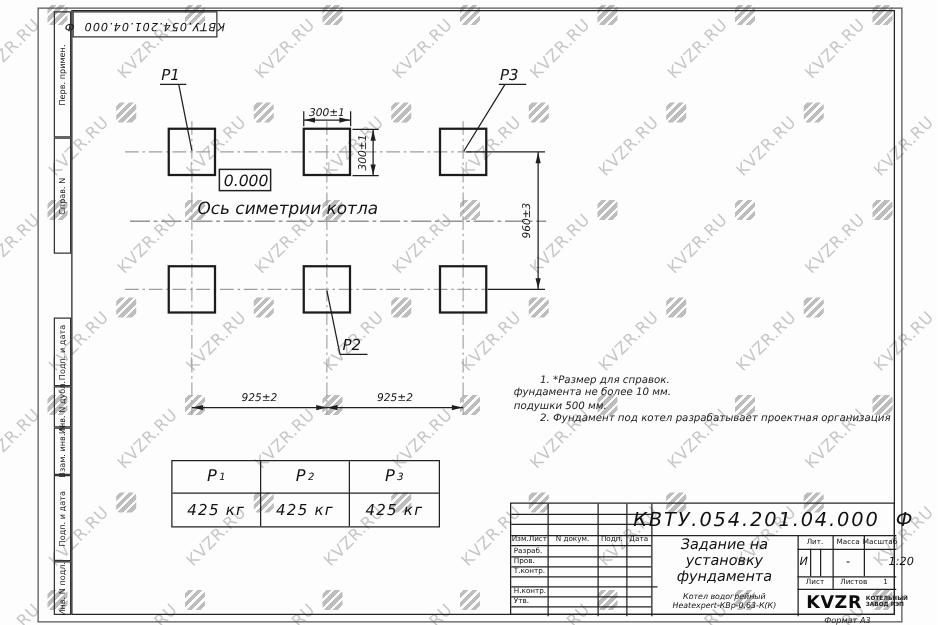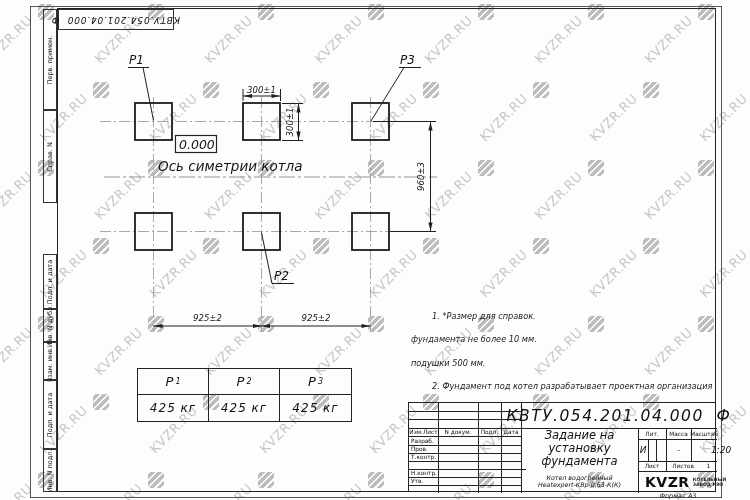--- a/index.html
+++ b/index.html
@@ -19,21 +19,21 @@
   #inner-frame  { position:absolute; left:57px; top:8px;  width:659px; height:484px; border:1.5px solid #222; }
   #top-stamp { position:absolute; left:58px; top:9px; width:116px; height:21px; border:1px solid #333;
                display:flex; align-items:center; justify-content:center; }
   #top-stamp span { transform:rotate(180deg); font-size:9px; font-style:italic; letter-spacing:.8px; white-space:pre; color:#111; }
   .margin-box { position:absolute; left:43px; width:14px; border:1px solid #333; }
   .vlabel { position:absolute; left:50%; top:50%; transform:translate(-50%,-50%) rotate(-90deg);
             white-space:nowrap; font-size:6.5px; color:#222; }
 
   
   #notes { position:absolute; left:411px; top:298px; width:305px; z-index:3; }
-  .note { font-size:8.2px; font-style:italic; color:#1b1b1b; line-height:10.3px; white-space:pre;margin-top:13px; }
+  .note { font-size:8.2px; font-style:italic; color:#1b1b1b; line-height:10.3px; white-space:pre; }
   .note.indent { padding-left:21px; }
 
   
   #load-table { position:absolute; left:137px; top:368px; width:215px; height:54px;
                 border:1.4px solid #222; display:grid; grid-template-columns:1fr 1fr 1fr;
                 grid-template-rows:1fr 1fr; z-index:3; }
   .lt-cell { border-right:1px solid #222; border-bottom:1px solid #222;
              display:flex; align-items:center; justify-content:center;
              font-style:italic; color:#111; }
   .lt-cell:nth-child(3n) { border-right:none; }

